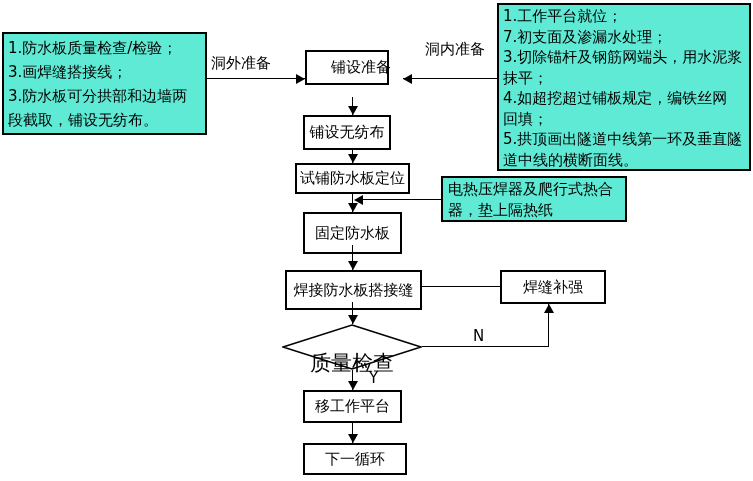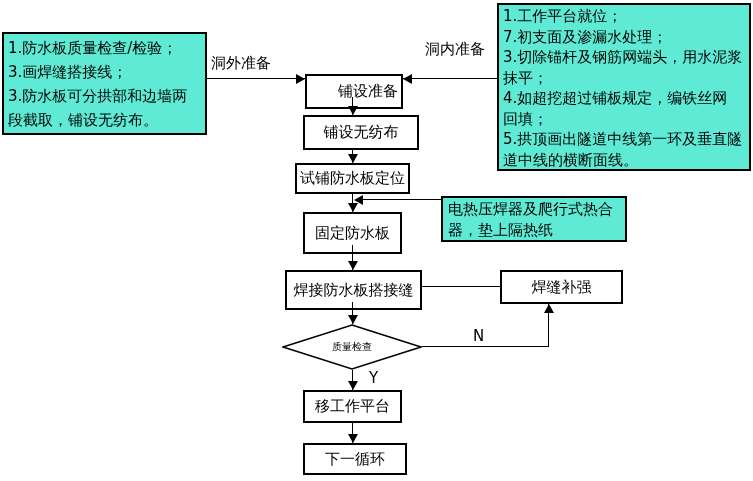--- a/index.html
+++ b/index.html
@@ -6,38 +6,38 @@
   .canvas{
     position:relative;width:753px;height:481px;background:#ffffff;
     font-family:"DejaVu Sans",sans-serif;color:#000;overflow:hidden;
   }
   
   .note{position:absolute;border:2px solid #000;background:#5eead4;box-sizing:border-box;
         font-size:15px;padding:2px 4px;}
   .note .nline{white-space:nowrap;}
   #lnote{left:2px;top:32px;width:205px;height:103px;line-height:24px;}
   #rnote{left:497px;top:3px;width:254px;height:168px;line-height:20.5px;padding:1px 4px;}
-  #wnote{left:441px;top:176px;width:186px;height:46px;line-height:21px;padding:1px 5px;margin-top:20px;}
+  #wnote{left:441px;top:176px;width:186px;height:46px;line-height:21px;padding:1px 5px;}
   
   .pbox{position:absolute;border:2px solid #000;background:#fff;box-sizing:border-box;
         display:flex;align-items:center;justify-content:center;
         font-size:15px;white-space:nowrap;}
-  #b-prepare  {left:305px;top:74px; width:98px; height:35px;padding-left:28px;}
-  #b-geo      {left:303px;top:115px;width:116px;height:35px;}
+  #b-prepare  {left:305px;top:50px; width:84px; height:35px;padding-left:28px;}
+  #b-geo      {left:303px;top:115px;width:88px;height:35px;}
   #b-trial    {left:295px;top:163px;width:115px;height:31px;}
   #b-fix      {left:303px;top:212px;width:99px; height:42px;}
   #b-weld     {left:285px;top:270px;width:137px;height:40px;}
-  #b-reinforce{left:500px;top:270px;width:123px;height:34px;}
+  #b-reinforce{left:500px;top:270px;width:106px;height:34px;}
   #b-move     {left:303px;top:390px;width:99px; height:33px;}
   #b-next     {left:303px;top:443px;width:104px;height:32px;}
   
   #diamond{position:absolute;left:282px;top:324px;width:140px;height:46px;}
   #diamond svg{position:absolute;left:0;top:0;}
-  #diamond .dlabel{position:absolute;left:0;top:0;width:140px;height:46px;
-    display:flex;align-items:center;justify-content:center;font-size:10px;}
+  #diamond .dlabel{position:absolute;left:0;top:16px;width:140px;height:46px;
+    display:flex;align-items:center;justify-content:center;font-size:21px;}
   
   .vline{position:absolute;width:1px;background:#000;}
   .hline{position:absolute;height:1px;background:#000;}
   #v1{left:352px;top:97px; height:18px;}
   #v2{left:352px;top:150px;height:13px;}
   #v3{left:352px;top:194px;height:18px;}
   #v4{left:352px;top:245px;height:25px;}
   #v5{left:352px;top:302px;height:22px;}
   #v6{left:352px;top:370px;height:20px;}
   #v7{left:352px;top:423px;height:20px;}

